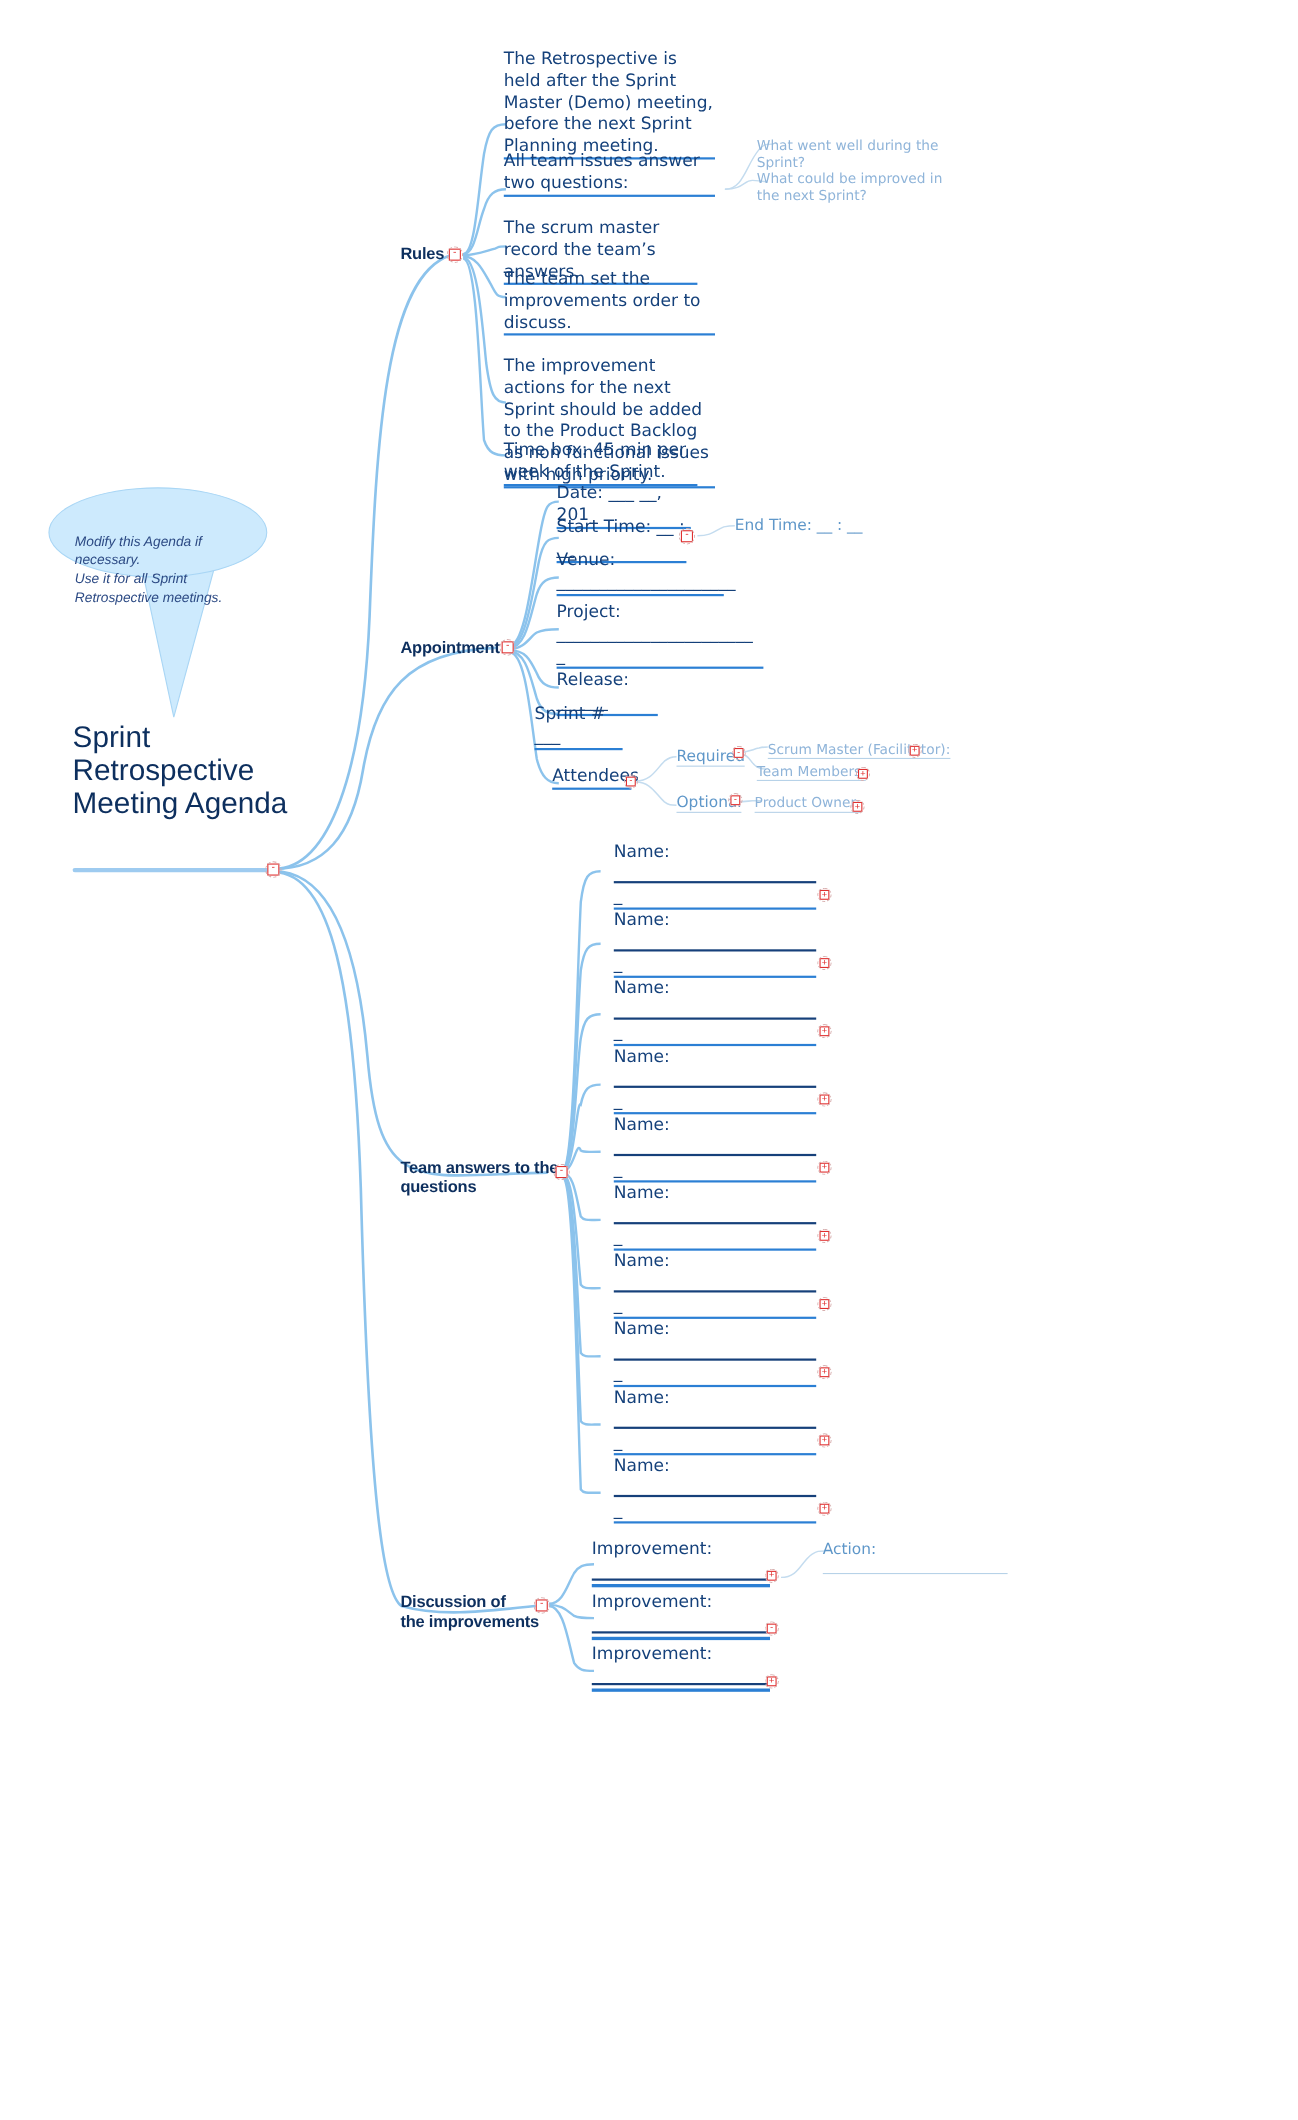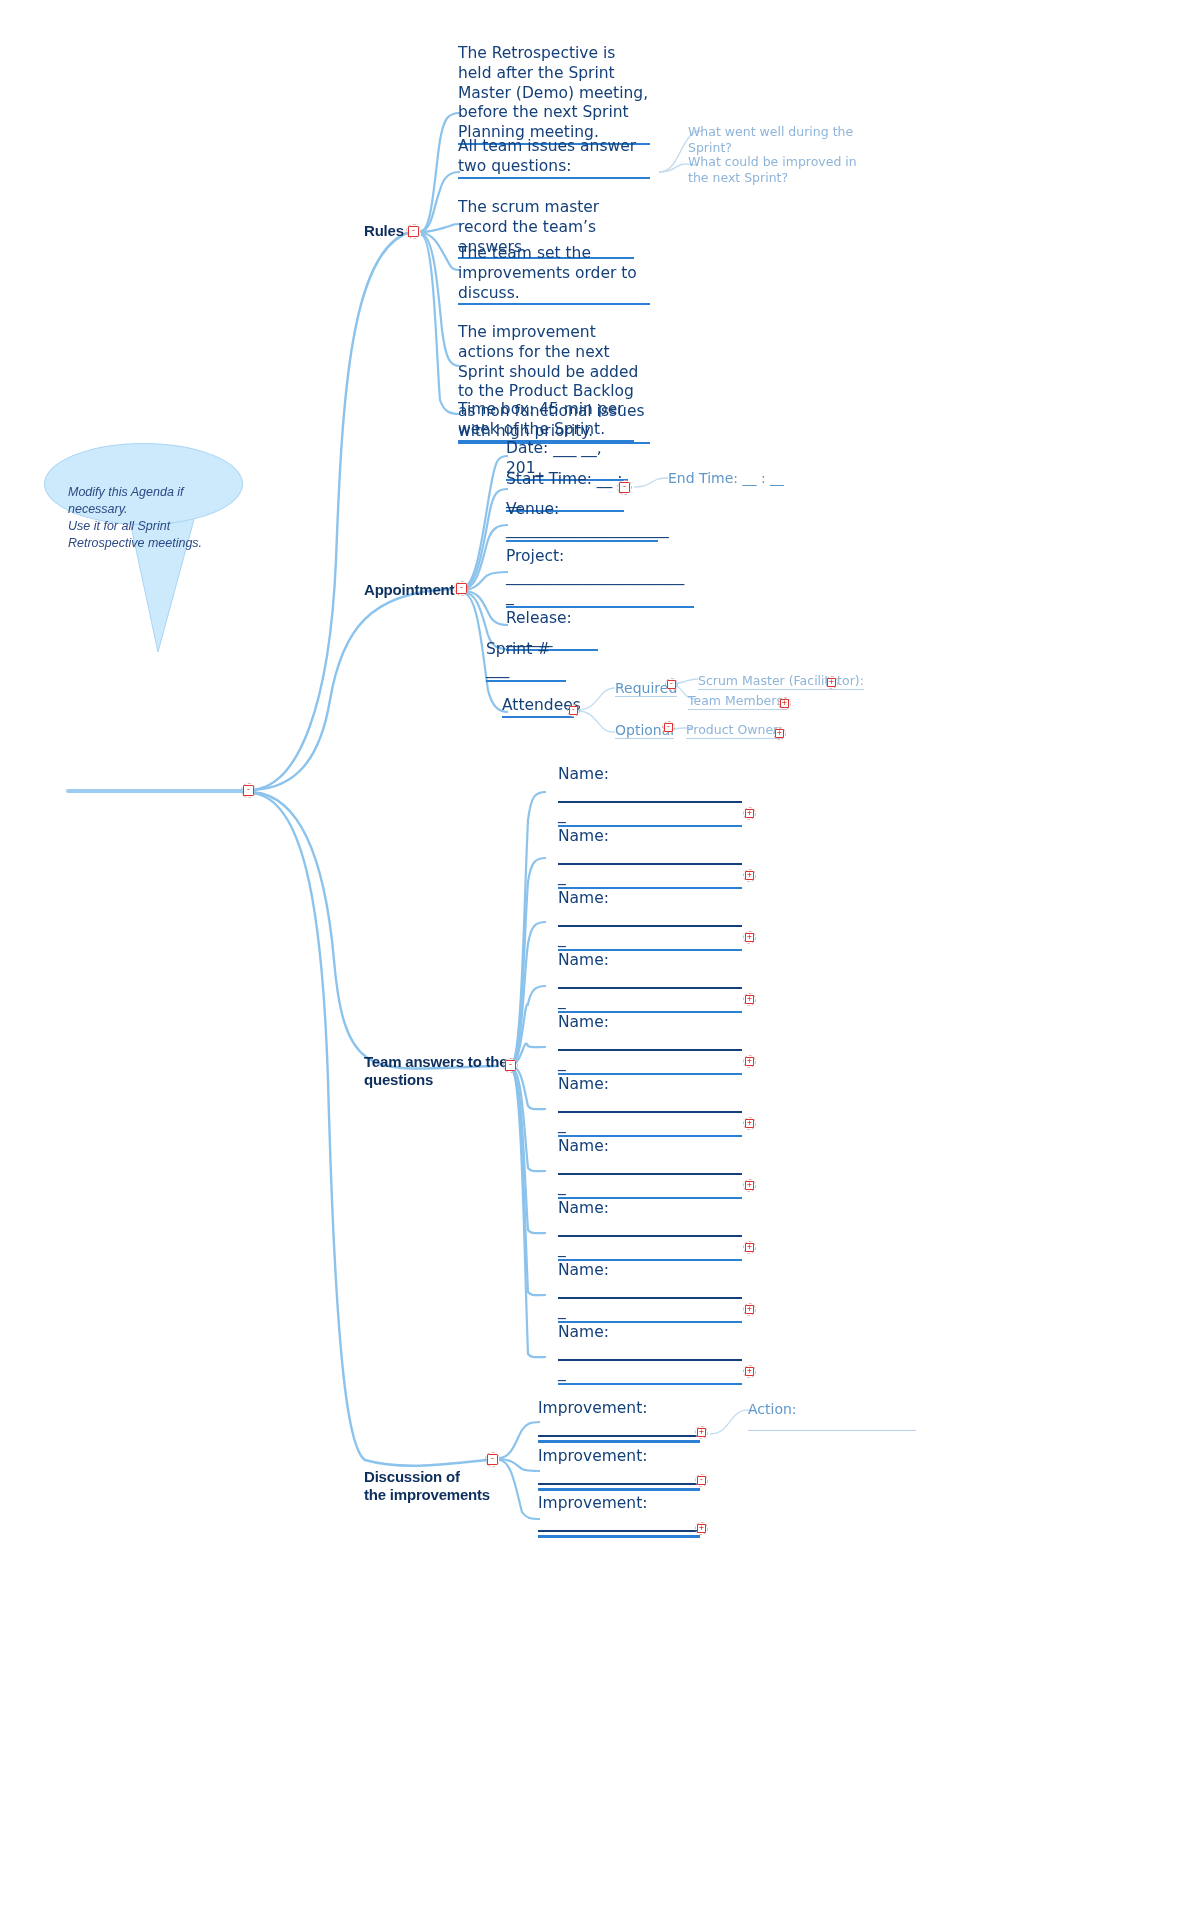--- a/index.html
+++ b/index.html
@@ -154,20 +154,21 @@
       <path d="M128,512 L196,512 L158,652 Z" fill="#cdeafd" stroke="#a9d6f5" stroke-width="1"></path>
     </g>
   </svg>
 
   <div id="callout"></div>
   <div id="callout-text">
     <div>Modify this Agenda if necessary.</div>
     <div>Use it for all Sprint Retrospective meetings.</div>
   </div>
 
+  <div id="central">Sprint Retrospective Meeting Agenda</div>
   <div id="central-underline"></div>
   <div class="toggle" style="left:243px;top:785px;">
       <i>-</i>
     </div>
 
   <div class="node l1-label" style="left:364px;top:222px;">Rules</div>
   <div class="toggle" style="left:408px;top:226px;">
       <i>-</i>
     </div>
 
@@ -327,21 +328,21 @@
       <div class="node leaf" style="left: 558px; top: 1323px; width: 184px;">
         <div>Name:</div>
         <div class="fill" style="margin-top: 16px;"></div>
         <div class="leaf-under" style="margin-top: 2px;">_</div>
       </div>
       <div class="toggle small" style="left: 745px; top: 1367px;">
         <i>+</i>
       </div>
     </div>
 
-  <div class="node l1-label" style="left:364px;top:1448px;width:150px;margin-top:20px;">
+  <div class="node l1-label" style="left:364px;top:1448px;width:150px;">
     <div>Discussion of</div>
     <div>the improvements</div>
   </div>
   <div class="toggle" style="left:487px;top:1454px;">
       <i>-</i>
     </div>
 
   <div class="node leaf" style="left:538px;top:1399px;width:162px;">
     <div>Improvement:</div>
     <div class="fill" style="margin-top:16px;"></div>

